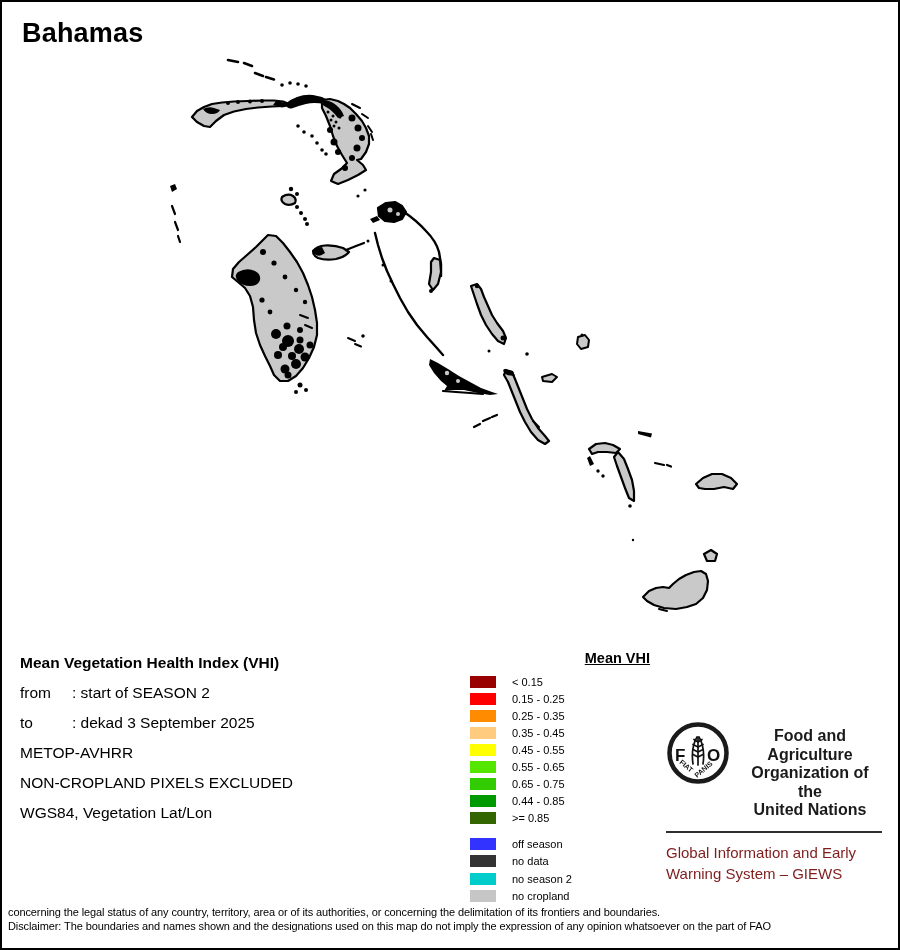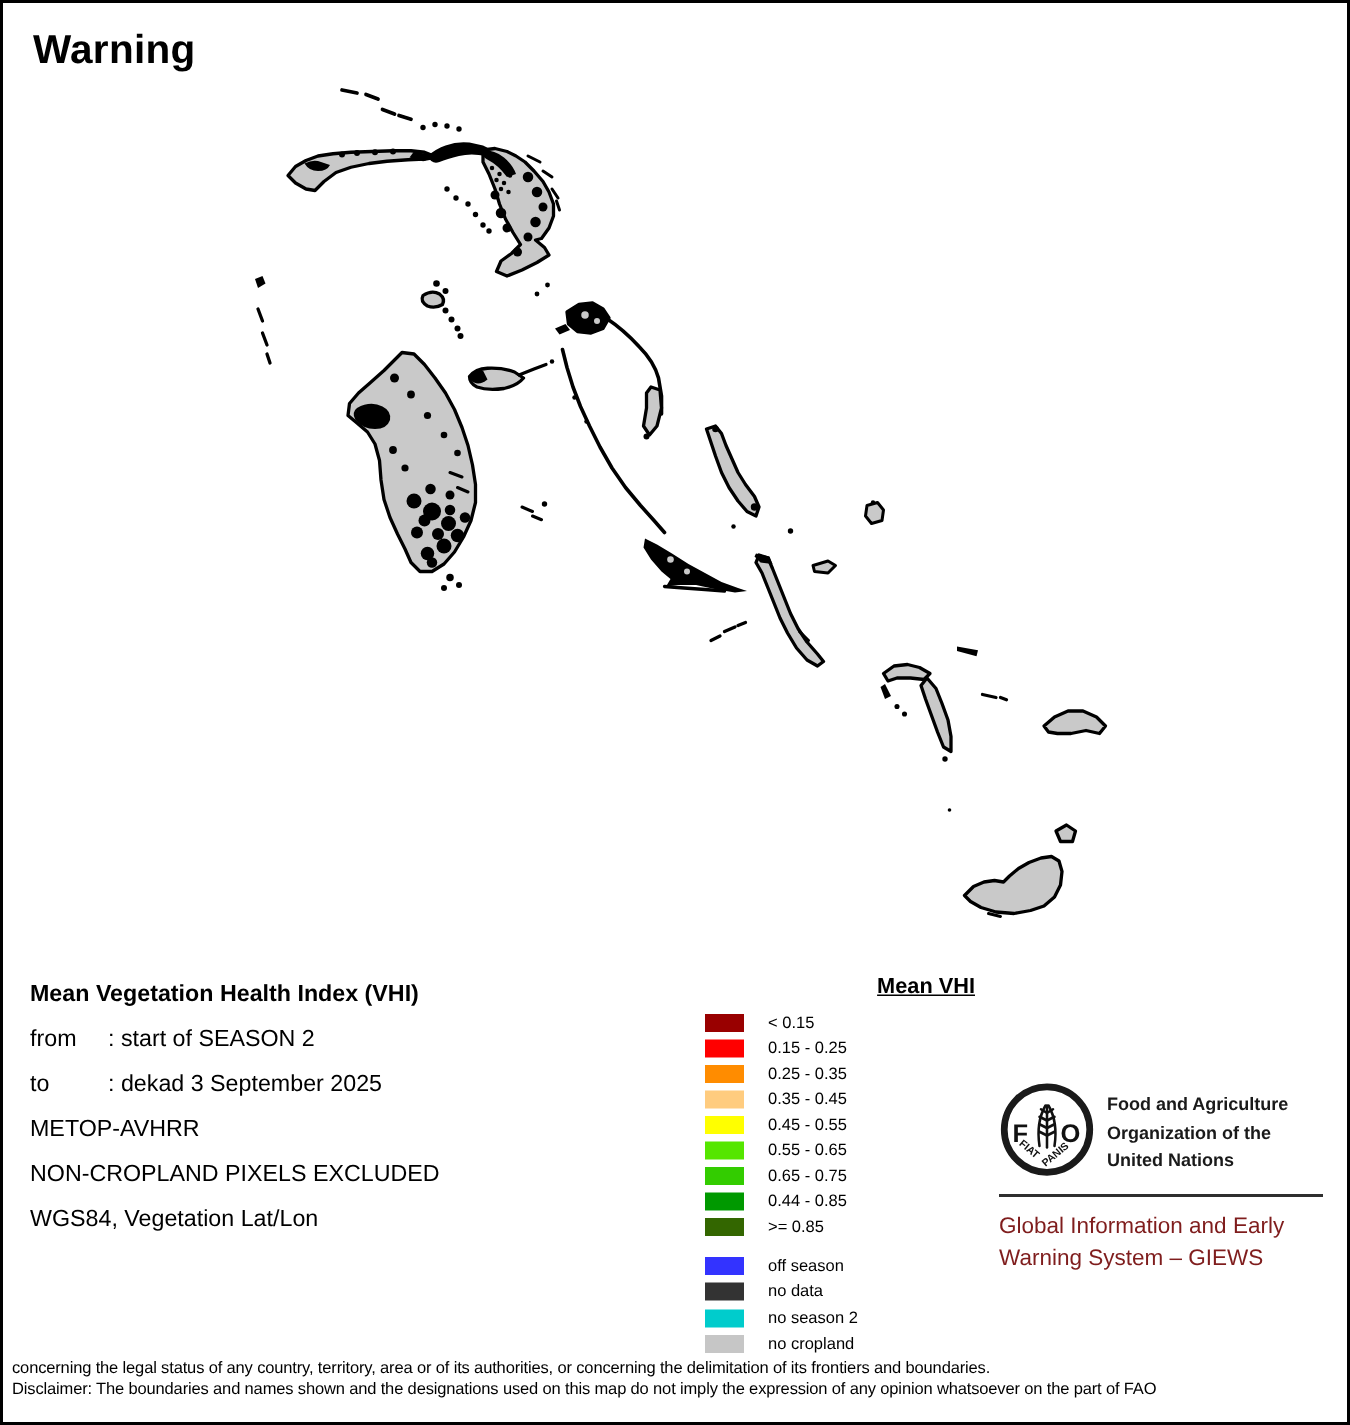--- a/index.html
+++ b/index.html
@@ -27,21 +27,21 @@
   .leg-row{display:flex;align-items:center;height:17px;}
   .leg-sw{width:26px;height:12px;margin-right:16px;flex:0 0 auto;}
   .leg-label{font-size:11px;white-space:nowrap;}
   .leg-extras{margin-top:9px;}
   .leg-extras .leg-row{height:17.5px;}
 
   
   .fao-block{position:absolute;left:666px;top:721px;width:216px;}
   .fao-top{display:flex;align-items:flex-start;}
   .fao-logo{flex:0 0 auto;margin-right:8px;}
-  .fao-org{font-size:12px;font-weight:bold;line-height:18.5px;color:#1a1a1a;margin-top:6px;}
+  .fao-org{font-size:16px;font-weight:bold;line-height:18.5px;color:#1a1a1a;margin-top:6px;text-align:center;}
   .fao-rule{border-top:2px solid #2f2f2f;margin-top:11px;}
   .fao-giews{font-size:15px;line-height:21px;color:#7f1d1d;margin-top:9px;}
 
   .disclaimer{
     position:absolute;left:8px;top:905px;width:886px;
     font-size:11px;line-height:14px;letter-spacing:-0.1px;
   }
 </style>
 </head>
 <body>
@@ -231,21 +231,21 @@
       <path class="land" d="M704,554 L711,550 L717,554 L715,561 L707,561 Z" fill="#c9c9c9"></path>
       <circle fill="#000" stroke="none" cx="633" cy="540" r="1.2"></circle>
     </g>
     <g>
       <path class="land" d="M643,597 L649,591 L656,588 L663,587 L669,588 L673,584 L679,579 L686,575 L694,572 L701,571 L706,574 L708,581 L707,590 L703,598 L696,604 L687,607 L676,609 L664,608 L654,605 L647,601 Z" fill="#c9c9c9"></path>
       <path stroke-width="2" d="M659,609 l8,2"></path>
     </g>
   </g>
 </svg>
 
-<div class="page-title">Warning</div>
+<div class="page-title">Bahamas</div>
 
 <div class="info-block">
   <div class="info-line info-title">Mean Vegetation Health Index (VHI)</div>
   <div id="info-rows">
       <div class="info-line"><span class="lbl">from</span><span>: start of SEASON 2</span></div>
       <div class="info-line"><span class="lbl">to</span><span>: dekad 3 September 2025</span></div>
     </div>
   <div id="info-lines">
       <div class="info-line">METOP-AVHRR</div>
       <div class="info-line">NON-CROPLAND PIXELS EXCLUDED</div>

